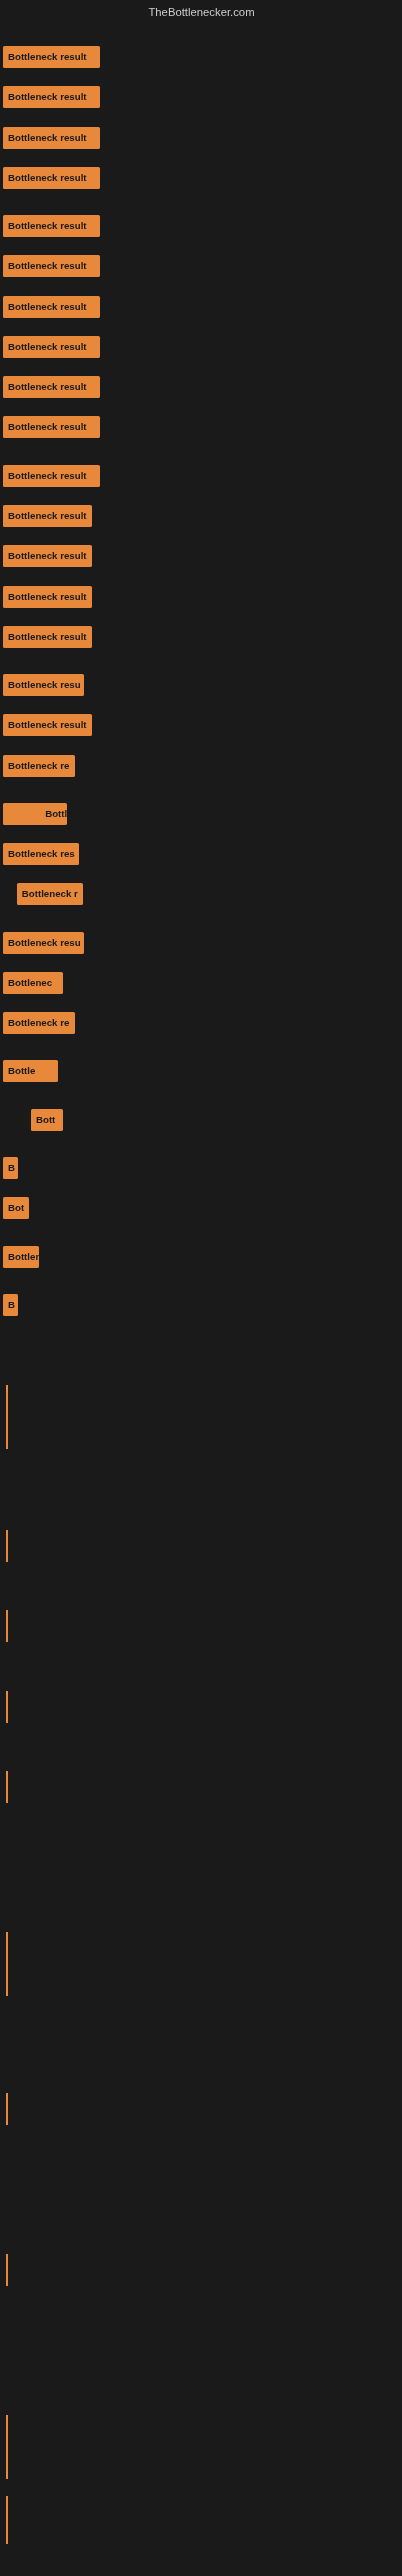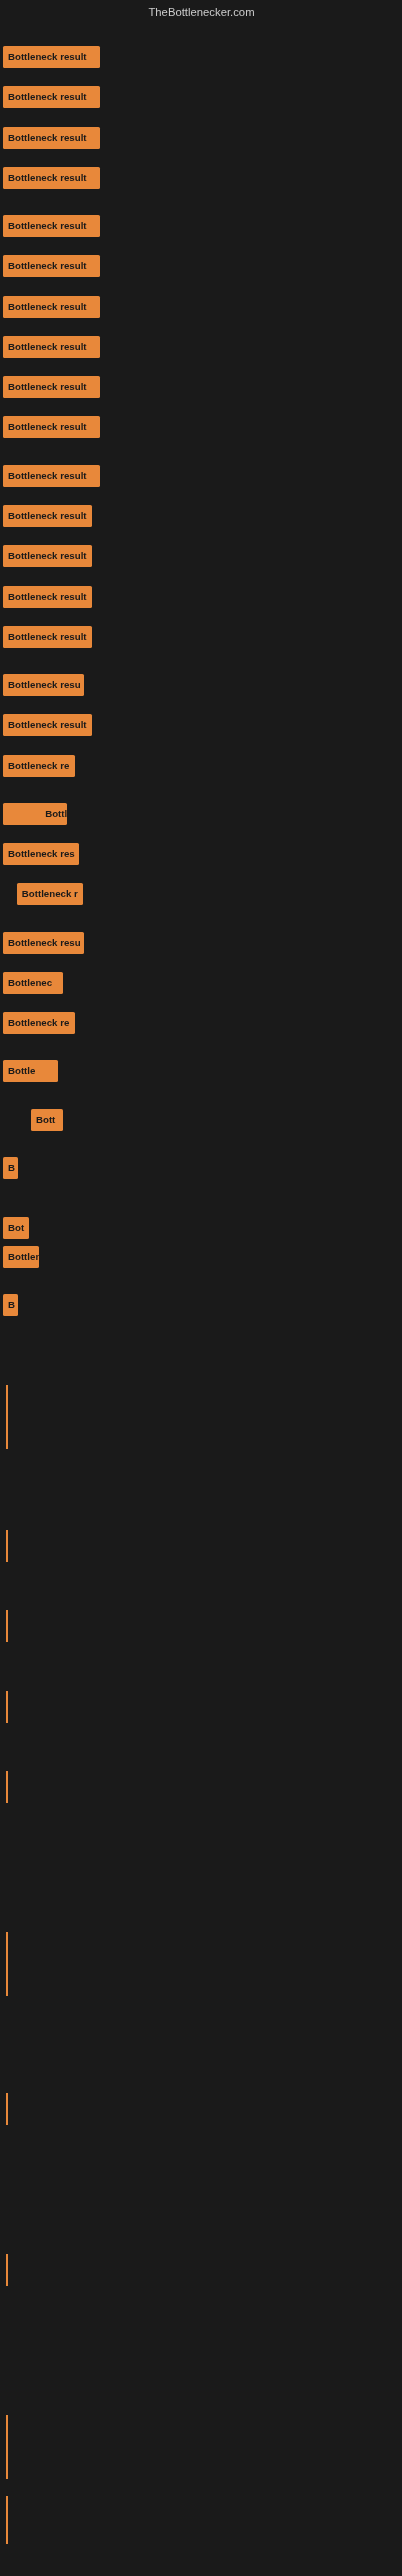--- a/index.html
+++ b/index.html
@@ -179,21 +179,21 @@
     <div style="position: absolute; top: 1087px; left: 3.2px; padding-left: 28px;">
       <div class="bar" style="width: 32px;">
         <span>Bott</span>
       </div>
     </div>
     <div style="position: absolute; top: 1135px; left: 3.2px;">
       <div class="bar" style="width: 14.5px;">
         <span>B</span>
       </div>
     </div>
-    <div style="position: absolute; top: 1175px; left: 3.2px; margin-top: 20px;">
+    <div style="position: absolute; top: 1175px; left: 3.2px;">
       <div class="bar" style="width: 26px;">
         <span>Bot</span>
       </div>
     </div>
     <div style="position: absolute; top: 1224px; left: 3.2px;">
       <div class="bar" style="width: 36px;">
         <span>Bottlen</span>
       </div>
     </div>
     <div style="position: absolute; top: 1272px; left: 3.2px;">

